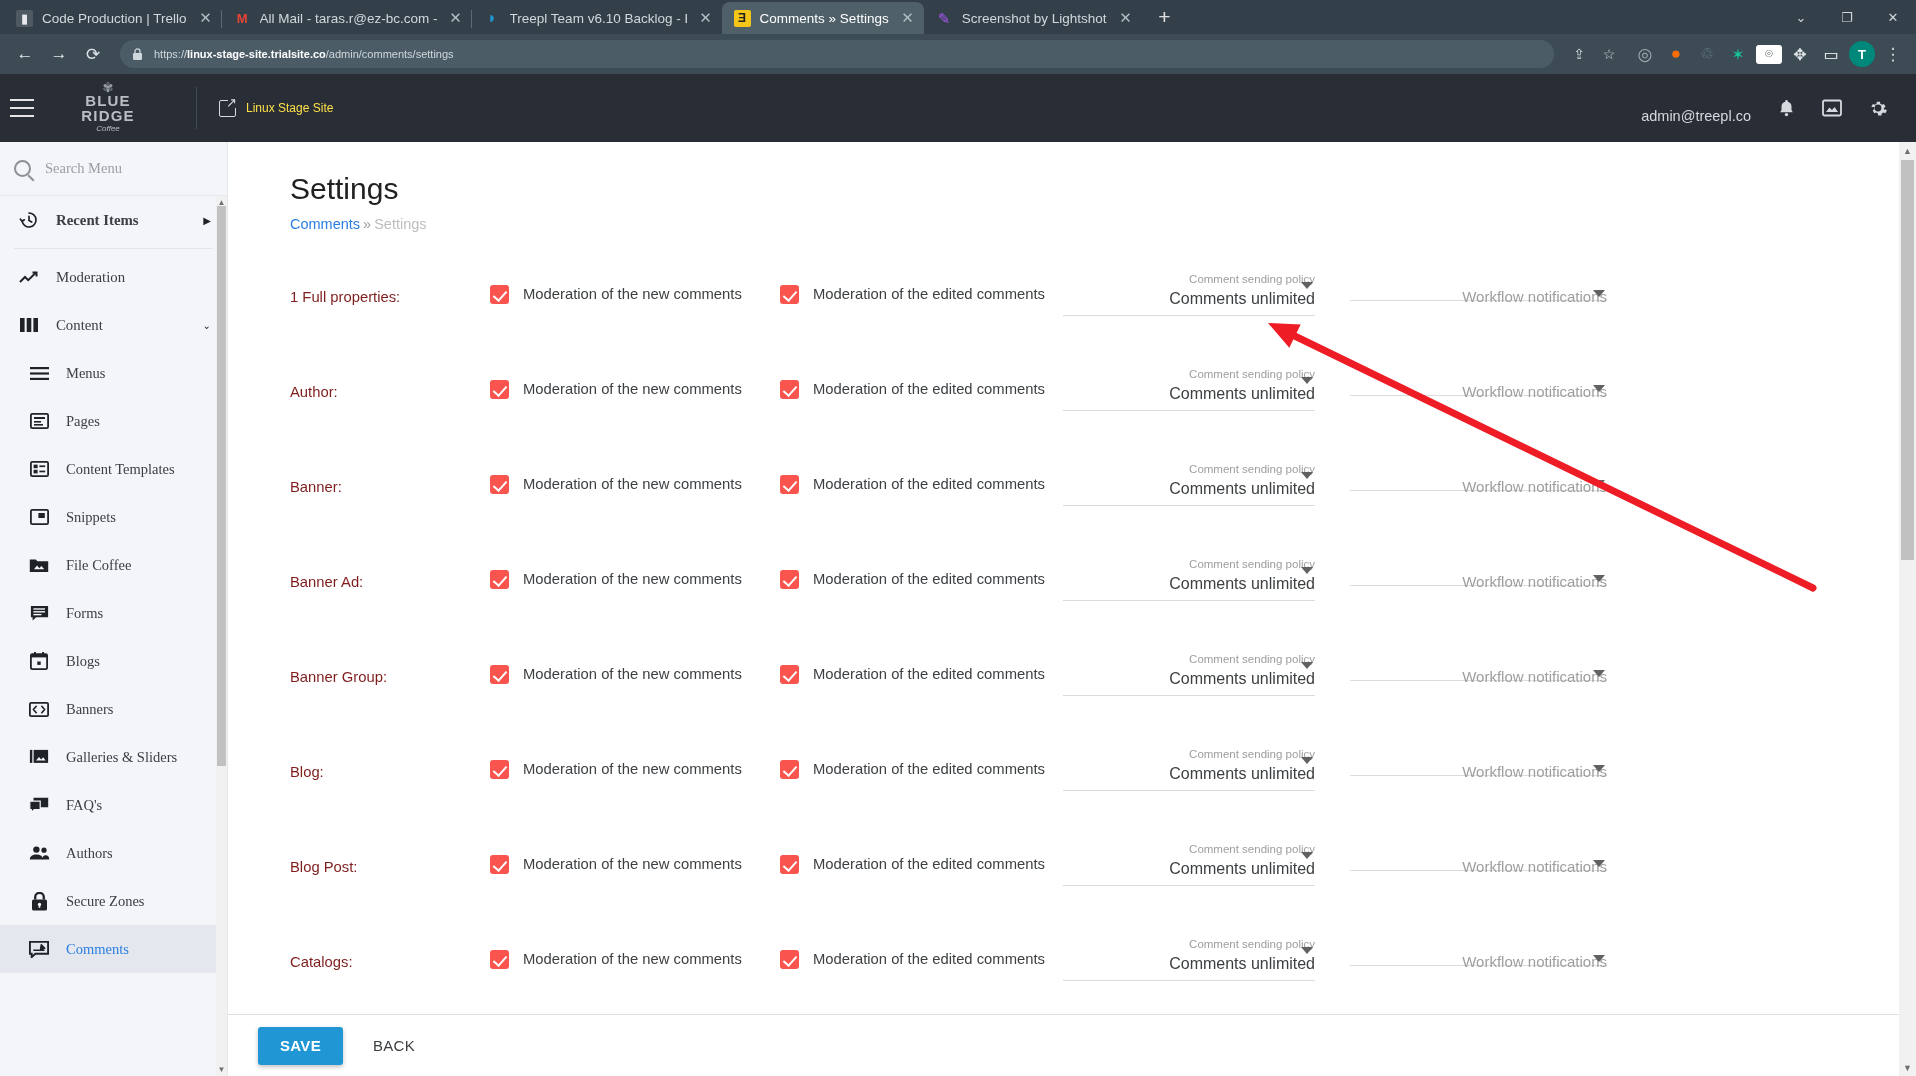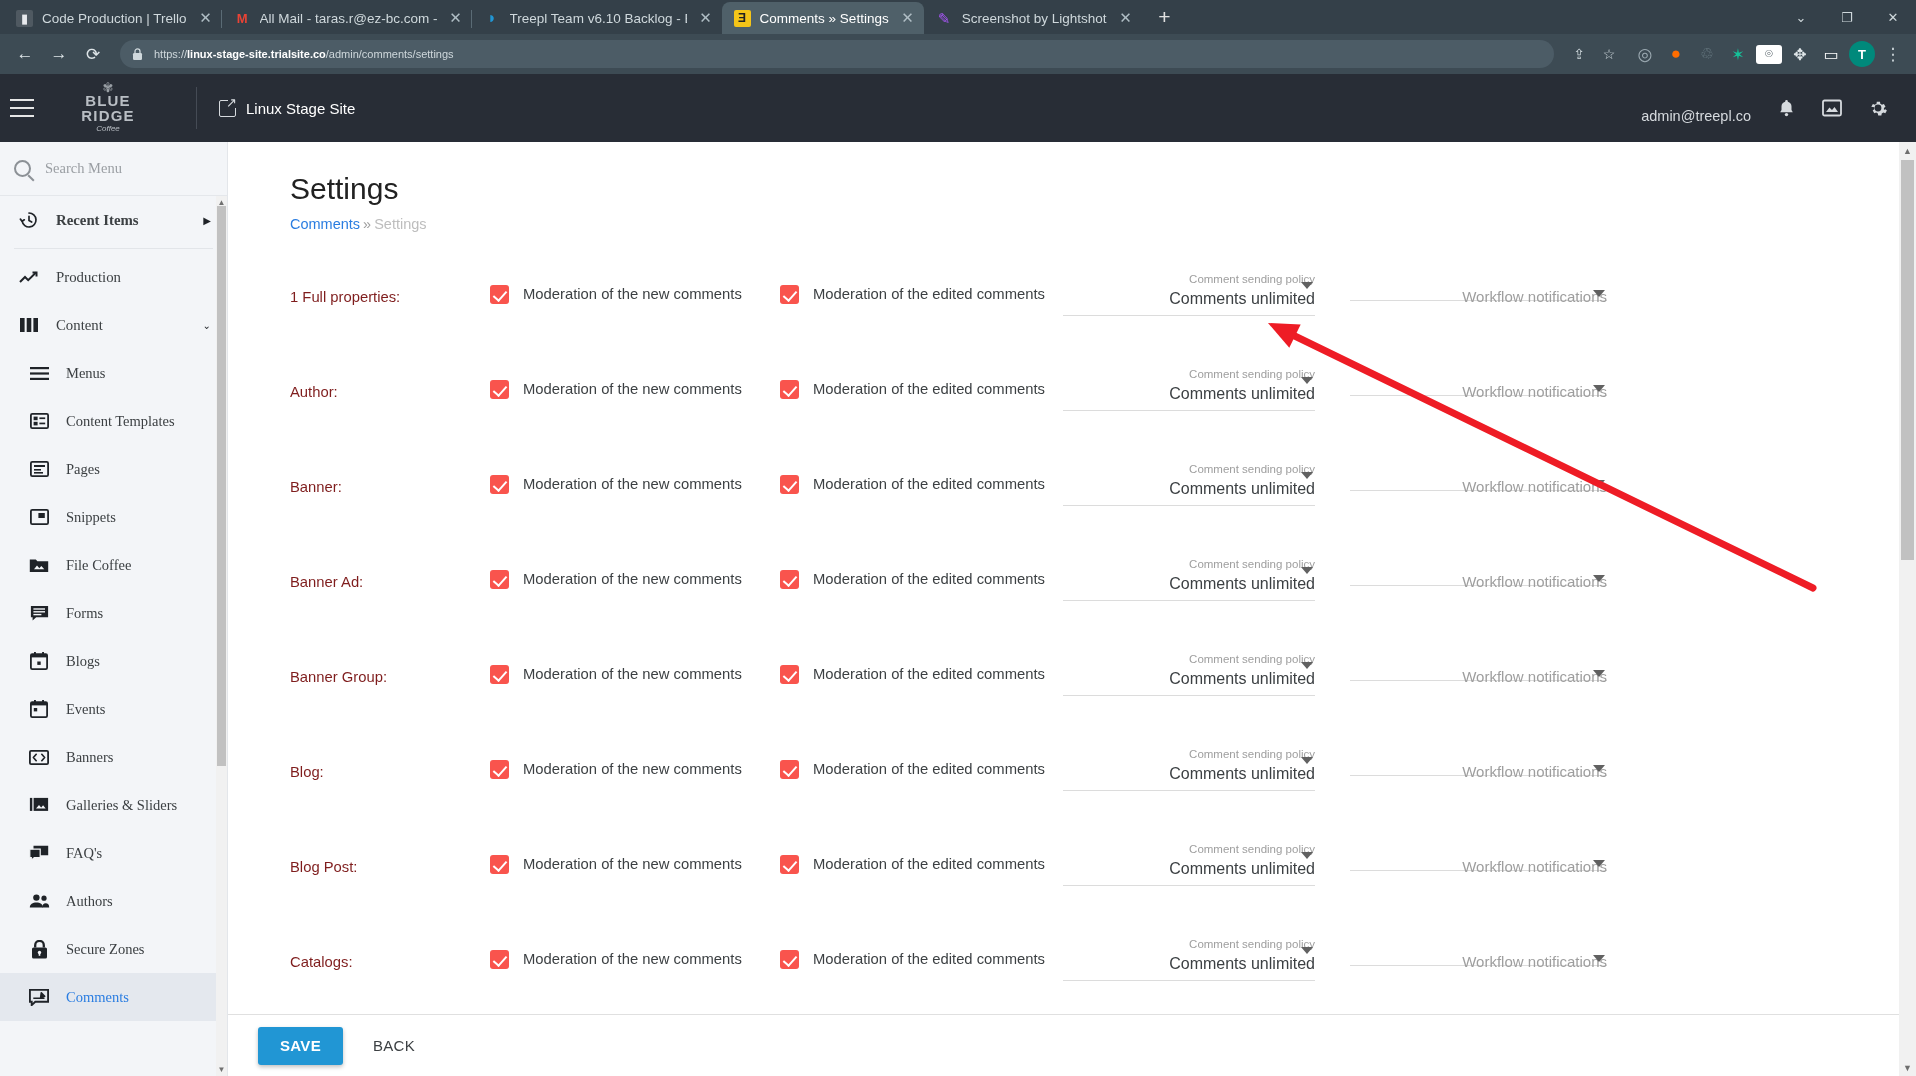--- a/index.html
+++ b/index.html
@@ -117,21 +117,21 @@
     width: 120px; display: flex; flex-direction: column;
     align-items: center; justify-content: center; gap: 0px;
   }
   .brand-mark { color: #9aa0a6; font-size: 13px; line-height: 11px; }
   .brand-name {
     color: #b9bec4; font-size: 15px; font-weight: 700;
     letter-spacing: 1.2px; line-height: 15px; text-align: center;
   }
   .brand-sub { color: #b9bec4; font-size: 8px; font-style: italic; line-height: 11px; }
   .top-divider { width: 1px; height: 42px; background: #454b55; margin: 0 22px 0 28px; }
-  .site-link { display: flex; align-items: center; gap: 10px; color: #ffffff; font-size: 15px; }
+  .site-link { display: flex; align-items: center; gap: 10px; color: #fde047; font-size: 12px; }
   .ext-link-ico {
     width: 17px; height: 17px; border: 1.8px solid #d6dade; border-radius: 2px;
     position: relative; flex: 0 0 17px;
   }
   .ext-link-ico::after {
     content: ""; position: absolute; right: -4px; top: -4px;
     width: 10px; height: 10px; background: #282d36;
     border-left: 1.8px solid #282d36; border-bottom: 1.8px solid #282d36;
   }
   .ext-link-ico::before {
@@ -434,21 +434,21 @@
 
     <div class="nav-sep"></div>
 
     <div class="nav-item">
       <span class="nav-ico">
         <svg width="20" height="16" viewBox="0 0 20 16">
             <path d="M1 13l5-5 3.2 3.2L17 3.5" fill="none" stroke="#1f2328" stroke-width="2"></path>
             <path d="M13.5 3.5h4v4" fill="none" stroke="#1f2328" stroke-width="2"></path>
           </svg>
       </span>
-      <span>Production</span>
+      <span>Moderation</span>
     </div>
 
     <div class="nav-item">
       <span class="nav-ico">
         <svg width="18" height="14" viewBox="0 0 18 14">
             <rect x="0" y="0" width="4.6" height="14" fill="#1f2328"></rect>
             <rect x="6.7" y="0" width="4.6" height="14" fill="#1f2328"></rect>
             <rect x="13.4" y="0" width="4.6" height="14" fill="#1f2328"></rect>
           </svg>
       </span>
@@ -458,51 +458,51 @@
 
     <div class="nav-item sub">
       <span class="nav-ico">
         <svg width="19" height="13" viewBox="0 0 19 13">
             <rect y="0" width="19" height="2.2" fill="#1f2328"></rect>
             <rect y="5.4" width="19" height="2.2" fill="#1f2328"></rect>
             <rect y="10.8" width="19" height="2.2" fill="#1f2328"></rect>
           </svg>
       </span>
       <span>Menus</span>
+    </div>
+
+    <div class="nav-item sub">
+      <span class="nav-ico">
+        <svg width="19" height="16" viewBox="0 0 19 16">
+            <rect x="0.9" y="0.9" width="17.2" height="14.2" rx="1.4" fill="none" stroke="#1f2328" stroke-width="1.8"></rect>
+            <rect x="4" y="4" width="11" height="2" fill="#1f2328"></rect>
+            <rect x="4" y="8" width="7" height="1.6" fill="#1f2328"></rect>
+            <rect x="4" y="11" width="9" height="1.6" fill="#1f2328"></rect>
+          </svg>
+      </span>
+      <span>Pages</span>
     </div>
 
     <div class="nav-item sub">
       <span class="nav-ico">
         <svg width="19" height="16" viewBox="0 0 19 16">
             <rect x="0.9" y="0.9" width="17.2" height="14.2" rx="1.4" fill="none" stroke="#1f2328" stroke-width="1.8"></rect>
             <rect x="3.6" y="3.6" width="4" height="3.6" fill="#1f2328"></rect>
             <rect x="3.6" y="8.8" width="4" height="3.6" fill="#1f2328"></rect>
             <rect x="9.4" y="4.4" width="5.8" height="1.7" fill="#1f2328"></rect>
             <rect x="9.4" y="9.6" width="5.8" height="1.7" fill="#1f2328"></rect>
           </svg>
       </span>
       <span>Content Templates</span>
     </div>
 
     <div class="nav-item sub">
       <span class="nav-ico">
         <svg width="19" height="16" viewBox="0 0 19 16">
             <rect x="0.9" y="0.9" width="17.2" height="14.2" rx="1.4" fill="none" stroke="#1f2328" stroke-width="1.8"></rect>
-            <rect x="4" y="4" width="11" height="2" fill="#1f2328"></rect>
-            <rect x="4" y="8" width="7" height="1.6" fill="#1f2328"></rect>
-            <rect x="4" y="11" width="9" height="1.6" fill="#1f2328"></rect>
-          </svg>
-      </span>
-      <span>Pages</span>
-    </div>
-
-    <div class="nav-item sub">
-      <span class="nav-ico">
-        <svg width="19" height="16" viewBox="0 0 19 16">
-            <rect x="0.9" y="0.9" width="17.2" height="14.2" rx="1.4" fill="none" stroke="#1f2328" stroke-width="1.8"></rect>
             <rect x="8.4" y="4" width="6.4" height="5" fill="#1f2328"></rect>
           </svg>
       </span>
       <span>Snippets</span>
     </div>
 
     <div class="nav-item sub">
       <span class="nav-ico">
         <svg width="20" height="16" viewBox="0 0 20 16">
             <path d="M0.8 2.4h6l1.6 1.8h10.8V15H0.8z" fill="#1f2328"></path>
@@ -530,32 +530,20 @@
             <rect x="0.9" y="2.2" width="16.2" height="14.9" rx="1.3" fill="none" stroke="#1f2328" stroke-width="1.8"></rect>
             <rect x="0.9" y="2.2" width="16.2" height="3.2" fill="#1f2328"></rect>
             <rect x="4" y="0" width="1.9" height="3.6" fill="#1f2328"></rect>
             <rect x="12.1" y="0" width="1.9" height="3.6" fill="#1f2328"></rect>
             <rect x="7.3" y="9.5" width="3.4" height="3.4" fill="#1f2328"></rect>
           </svg>
       </span>
       <span>Blogs</span>
     </div>
 
-    <div class="nav-item sub">
-      <span class="nav-ico">
-        <svg width="18" height="18" viewBox="0 0 18 18">
-            <rect x="0.9" y="2.2" width="16.2" height="14.9" rx="1.3" fill="none" stroke="#1f2328" stroke-width="1.8"></rect>
-            <rect x="0.9" y="2.2" width="16.2" height="3.2" fill="#1f2328"></rect>
-            <rect x="4" y="0" width="1.9" height="3.6" fill="#1f2328"></rect>
-            <rect x="12.1" y="0" width="1.9" height="3.6" fill="#1f2328"></rect>
-            <rect x="3.8" y="8" width="3.4" height="3.4" fill="#1f2328"></rect>
-          </svg>
-      </span>
-      <span>Events</span>
-    </div>
 
     <div class="nav-item sub">
       <span class="nav-ico">
         <svg width="20" height="15" viewBox="0 0 20 15">
             <rect x="0.9" y="0.9" width="18.2" height="13.2" rx="1.2" fill="none" stroke="#1f2328" stroke-width="1.8"></rect>
             <path d="M7.2 4.3L4.4 7.5l2.8 3.2M12.8 4.3l2.8 3.2-2.8 3.2" fill="none" stroke="#1f2328" stroke-width="1.7" stroke-linecap="round" stroke-linejoin="round"></path>
           </svg>
       </span>
       <span>Banners</span>
     </div>

